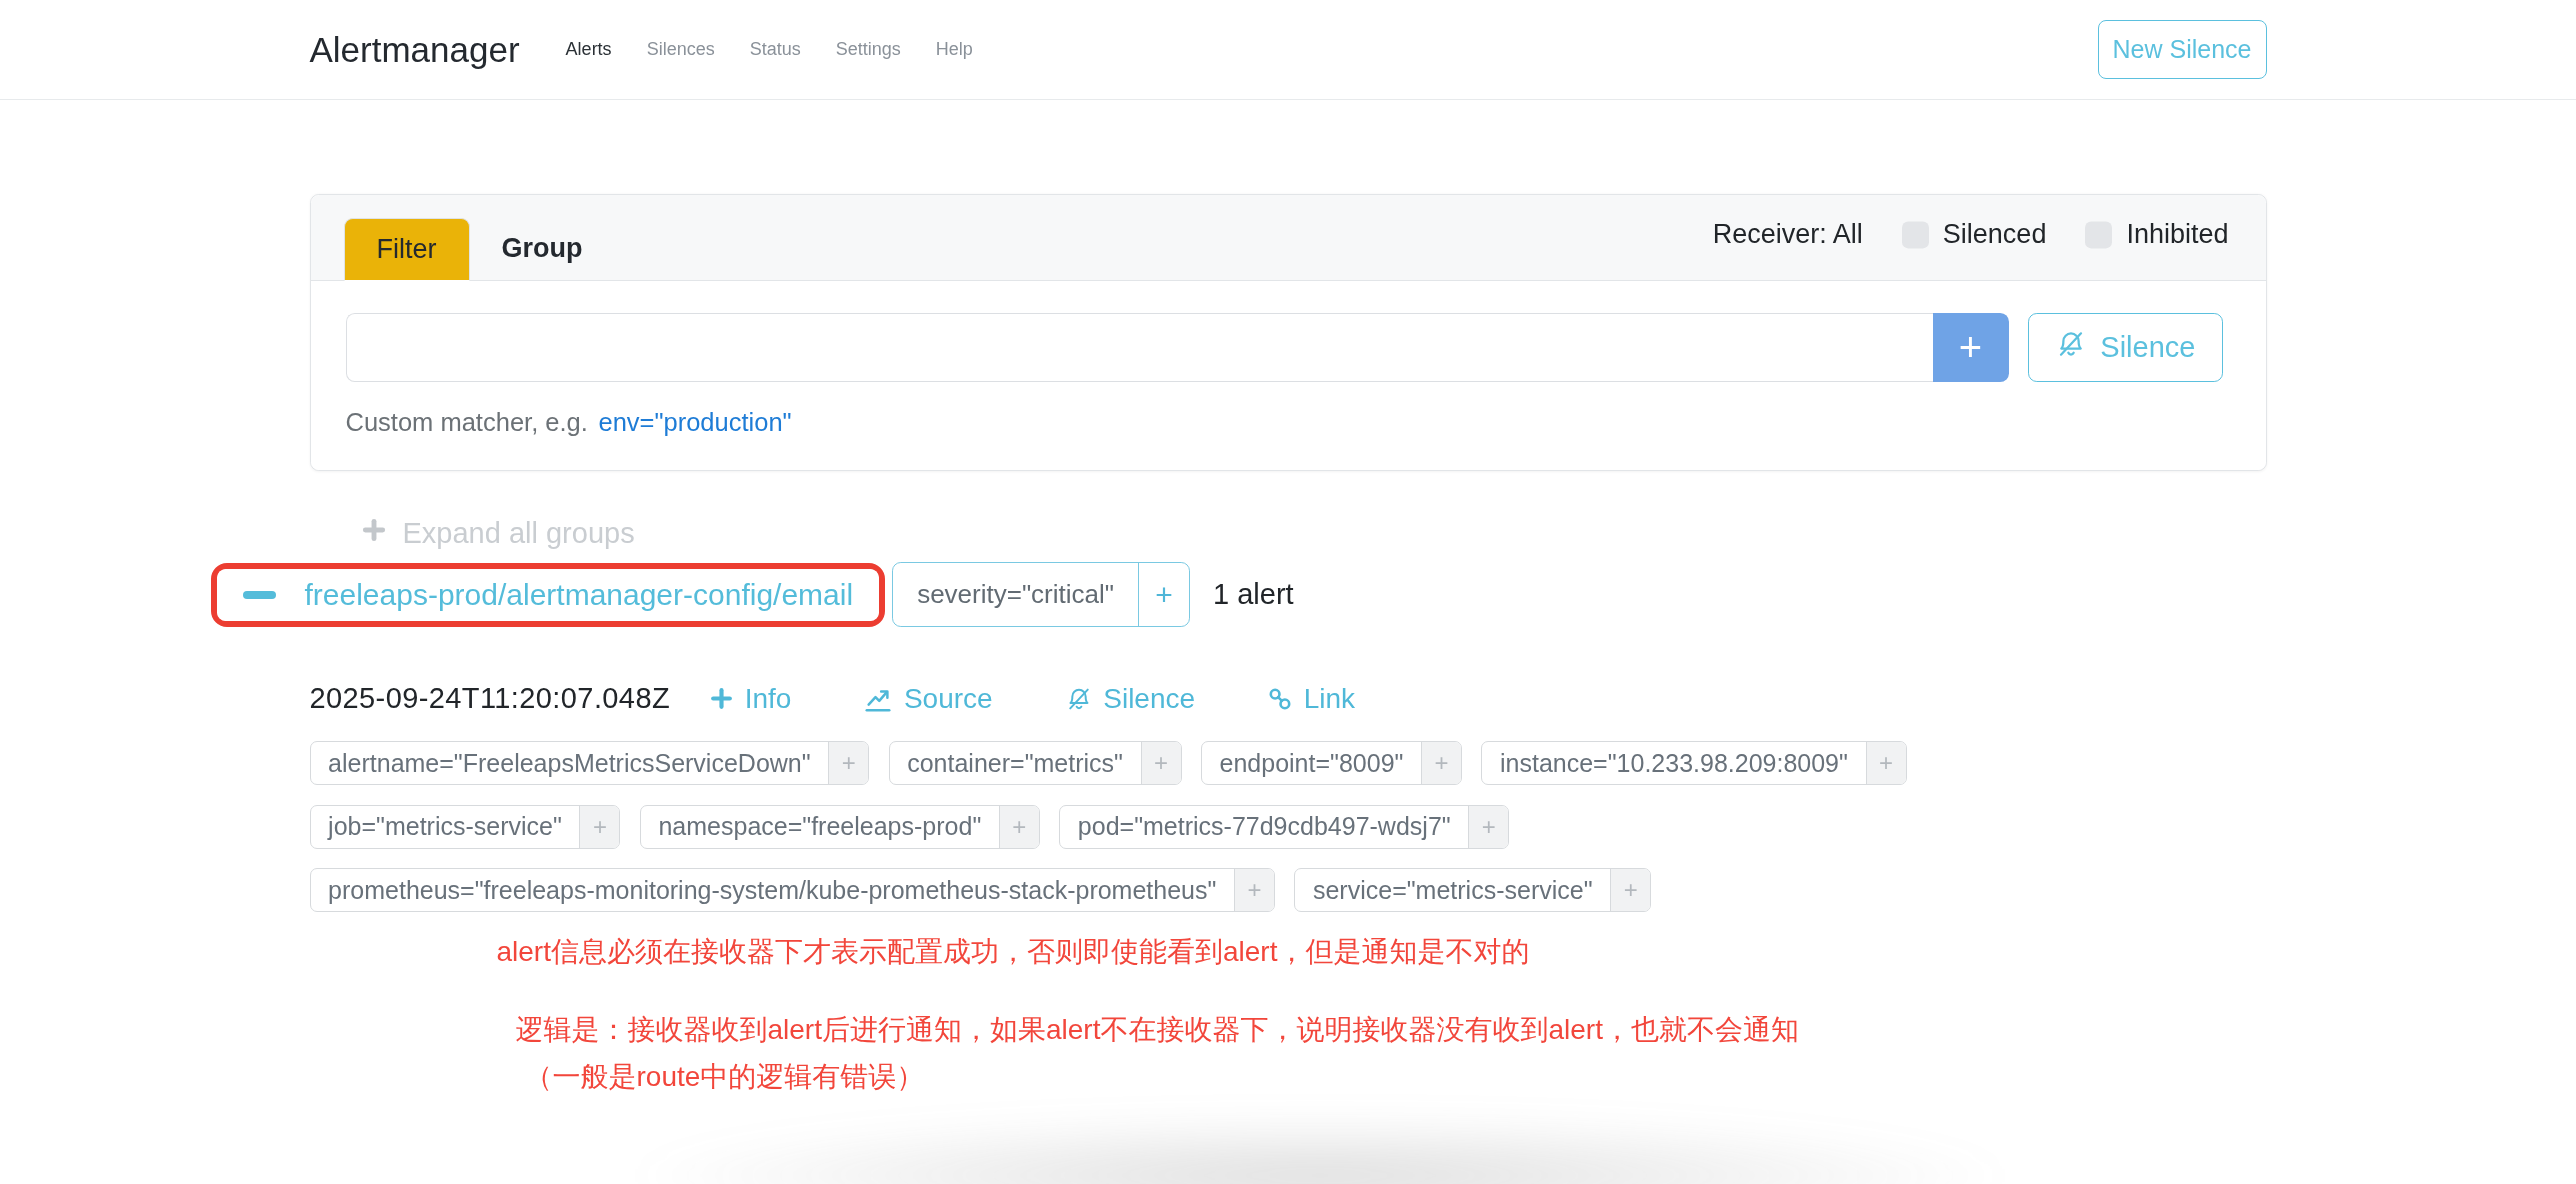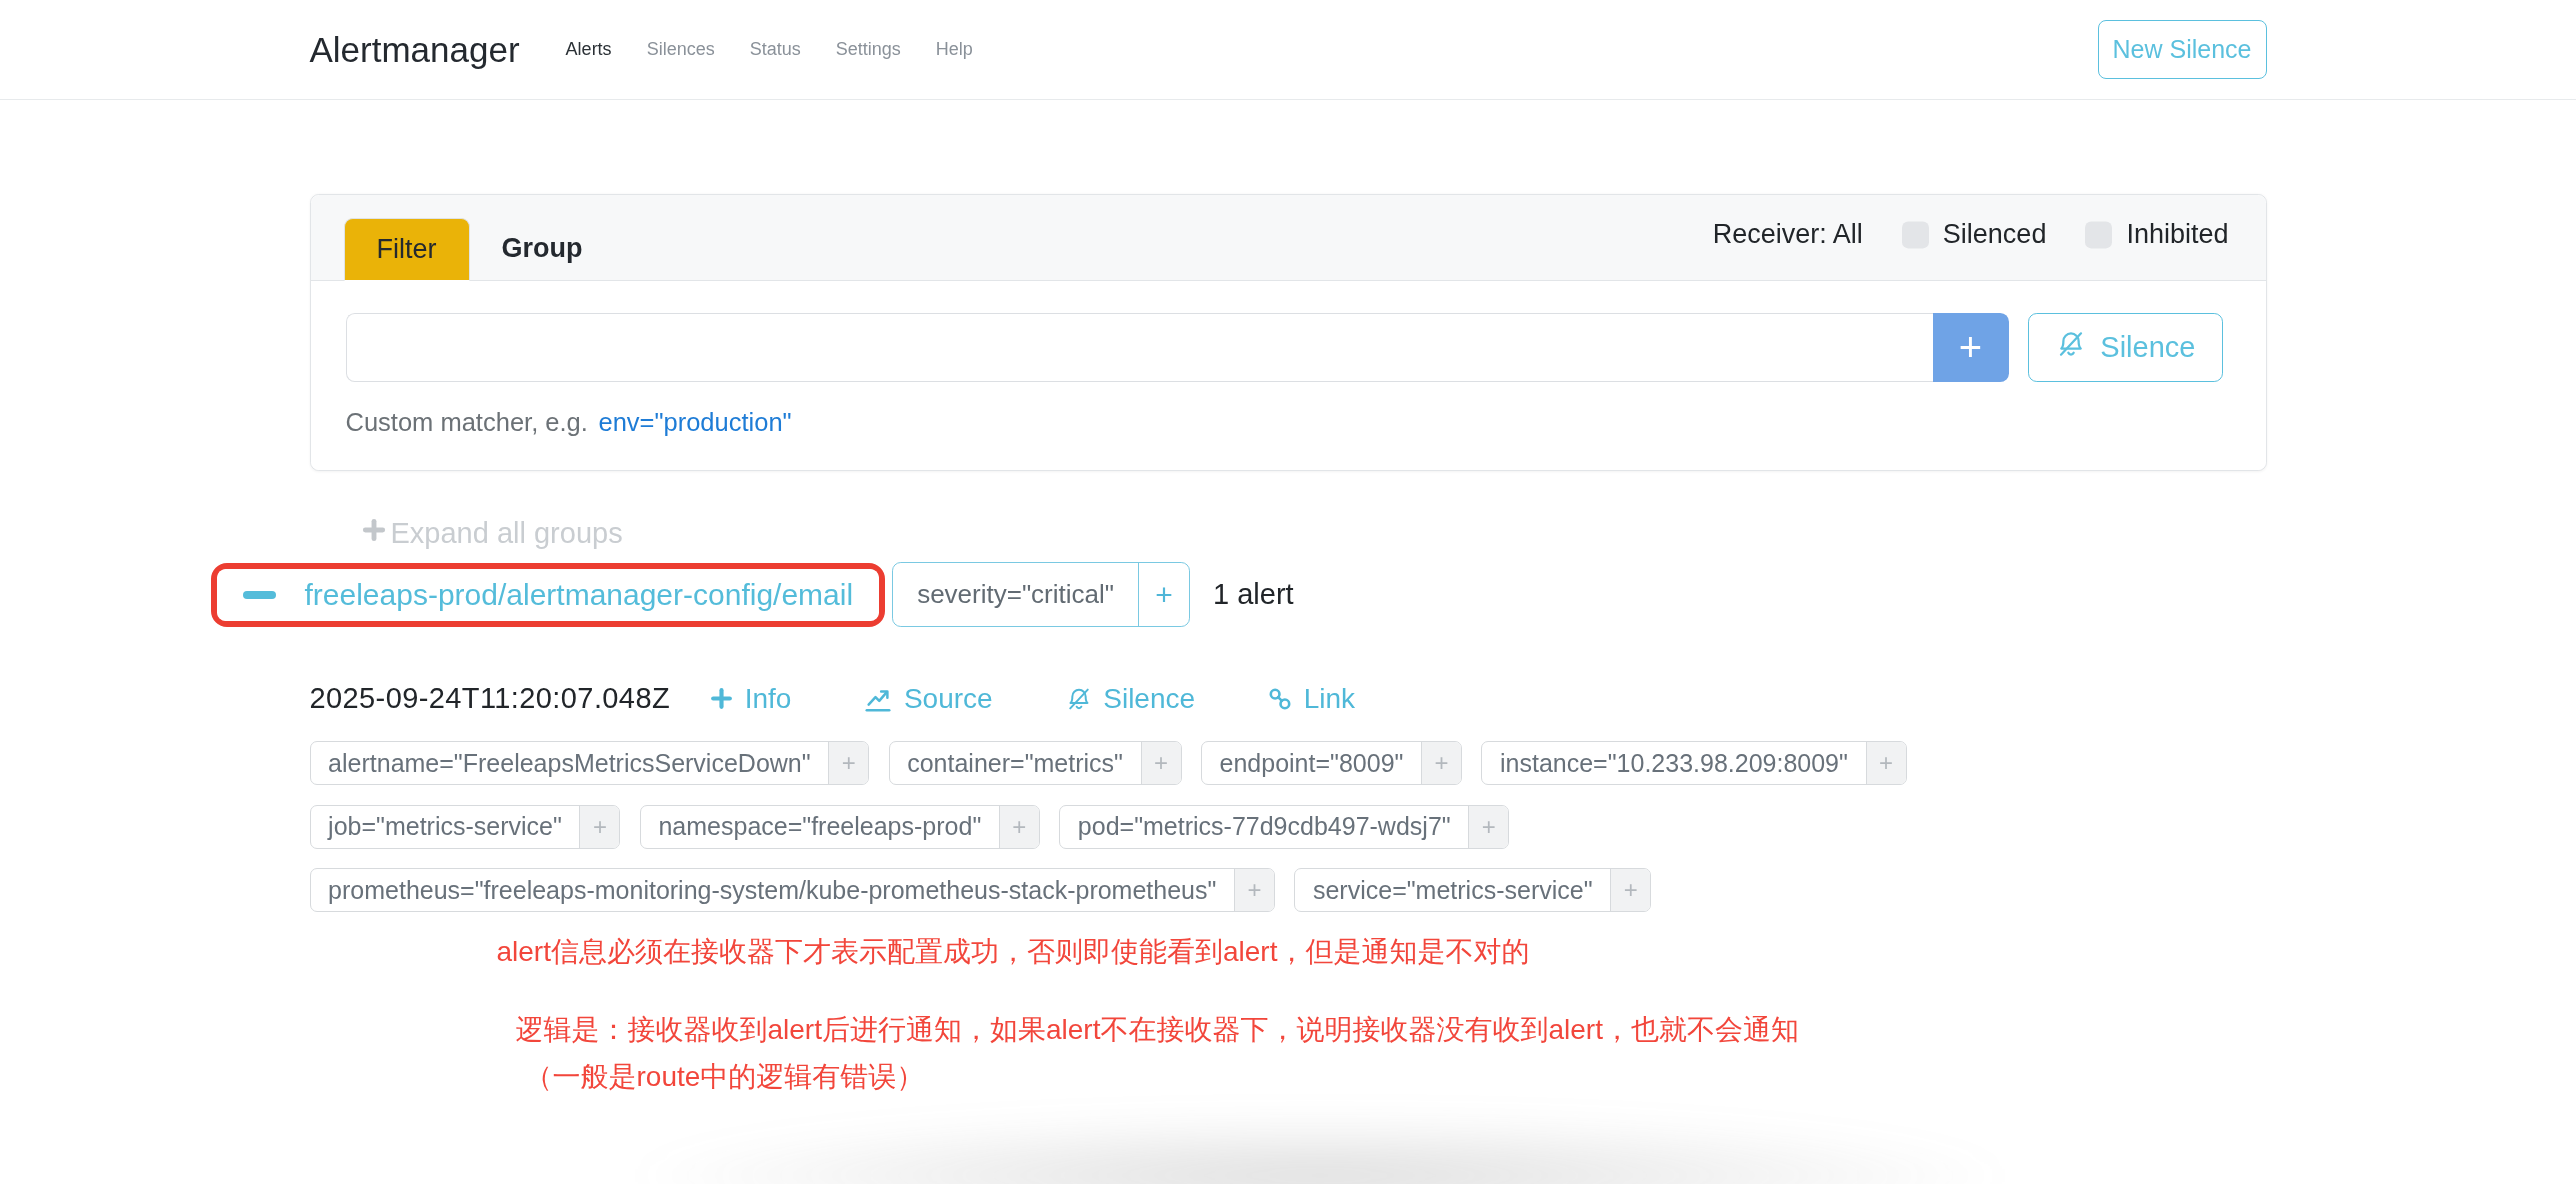--- a/index.html
+++ b/index.html
@@ -42,21 +42,21 @@
     border-radius:8.8px 0 0 8.8px; font-size:26px; padding:0 21px; outline:none; font-family:inherit; color:#333; }
   .plus-btn { width:76px; height:69px; background:#6fa3e6; color:#fff; font-size:40px; border:none;
     border-radius:0 8.8px 8.8px 0; cursor:pointer; display:flex; align-items:center; justify-content:center; font-family:inherit; }
   .btn-silence { margin-left:19.4px; width:195px; height:69px; border:1.8px solid #5bc0de; border-radius:8.8px;
     background:#fff; color:#5bc0de; font-size:29px; display:flex; align-items:center; justify-content:center;
     gap:13px; cursor:pointer; font-family:inherit; }
   .help-row { margin-top:26px; font-size:25.5px; color:#6b7176; display:flex; gap:10.6px; align-items:baseline; }
   .help-link { color:#1e7cd6; cursor:pointer; }
 
   
-  .expand-row { margin-top:46px; display:flex; align-items:center; gap:4px; color:#c9cdd1;
+  .expand-row { margin-top:46px; display:flex; align-items:center; gap:16px; color:#c9cdd1;
     font-size:29px; cursor:pointer; width:max-content; margin-left:51px; }
   .note { color:#f2463b; }
   .note-receiver { margin-top:-14px; margin-left:-37px; font-size:27px; font-weight:600; width:max-content; }
 
   
   .group-row { margin-top:12.3px; margin-left:-99px; display:flex; align-items:center; }
   .red-box { border:6.2px solid #ec3d31; border-radius:16px; display:inline-flex; background:#fff; }
   .group-btn { display:flex; align-items:center; gap:29px; padding:8.8px 26px; background:#fff; border:none;
     color:#54bcda; font-size:30px; cursor:pointer; border-radius:8.8px; font-family:inherit; }
   .minus-dash { width:33px; height:8px; background:#54bcda; border-radius:4.4px; display:inline-block; }

